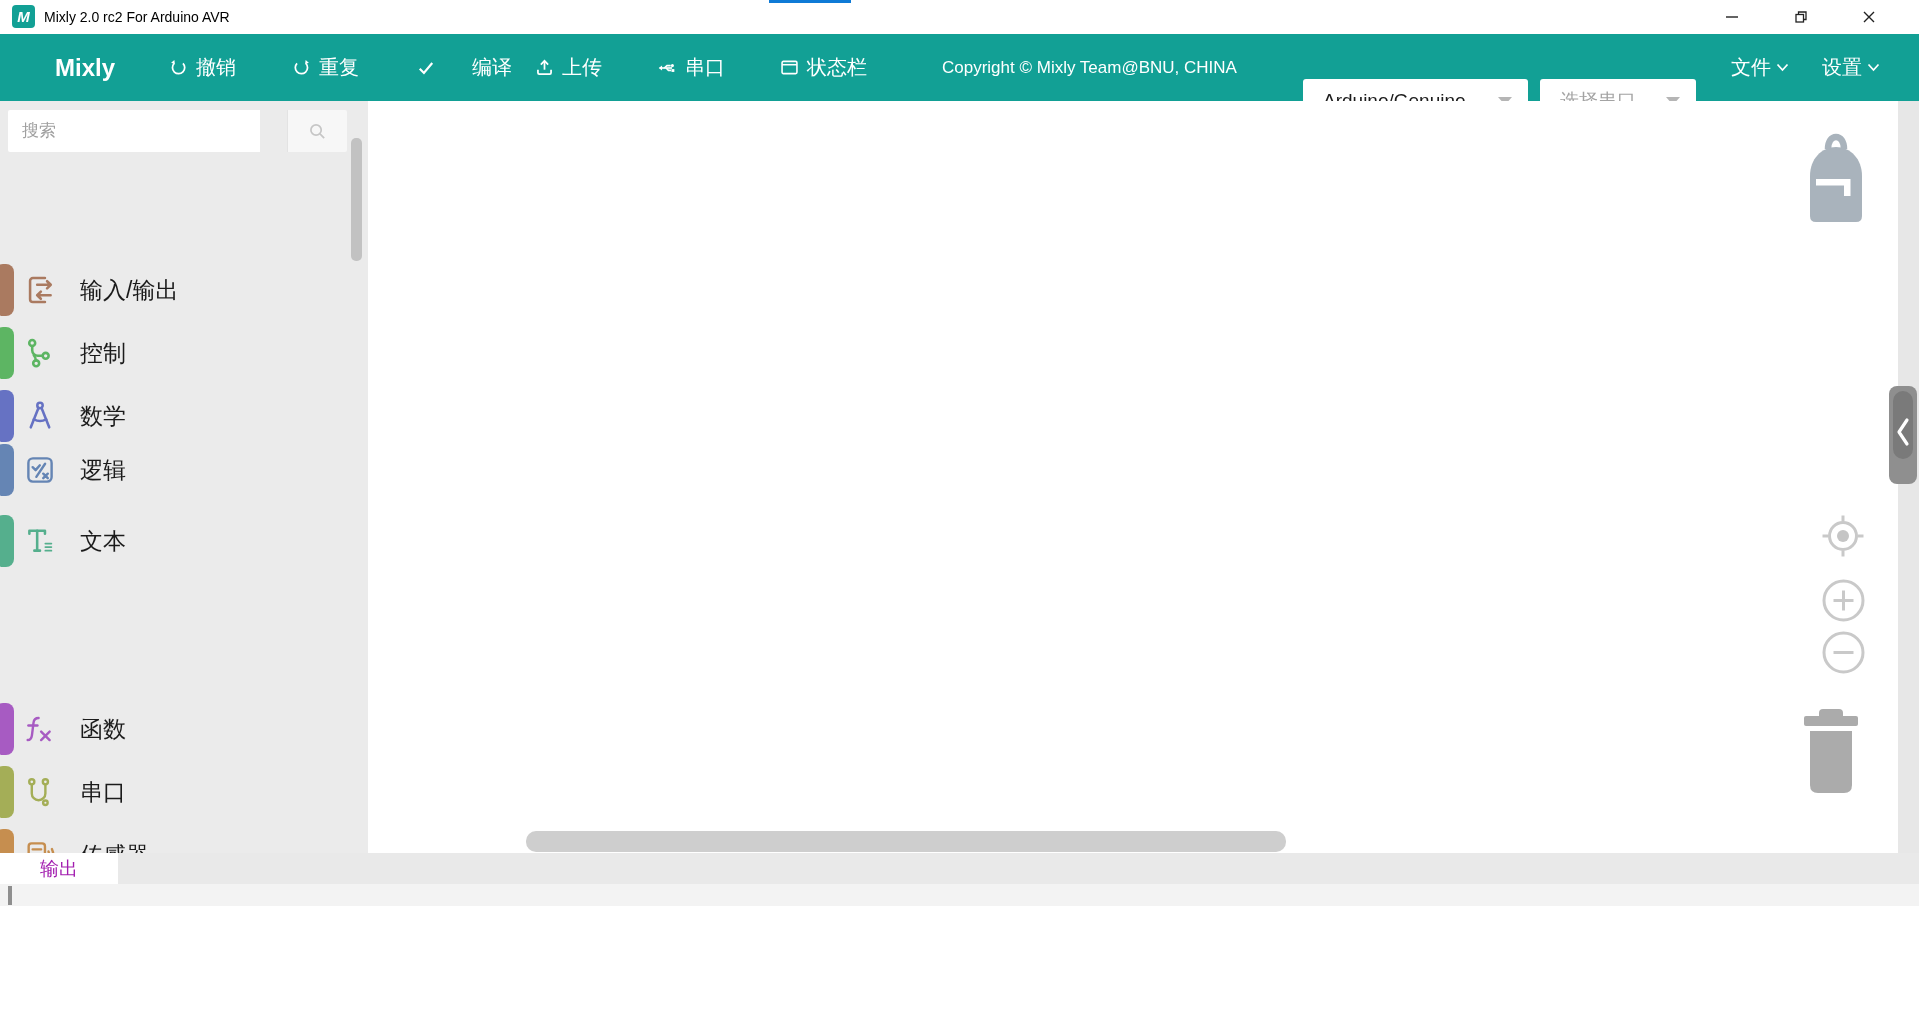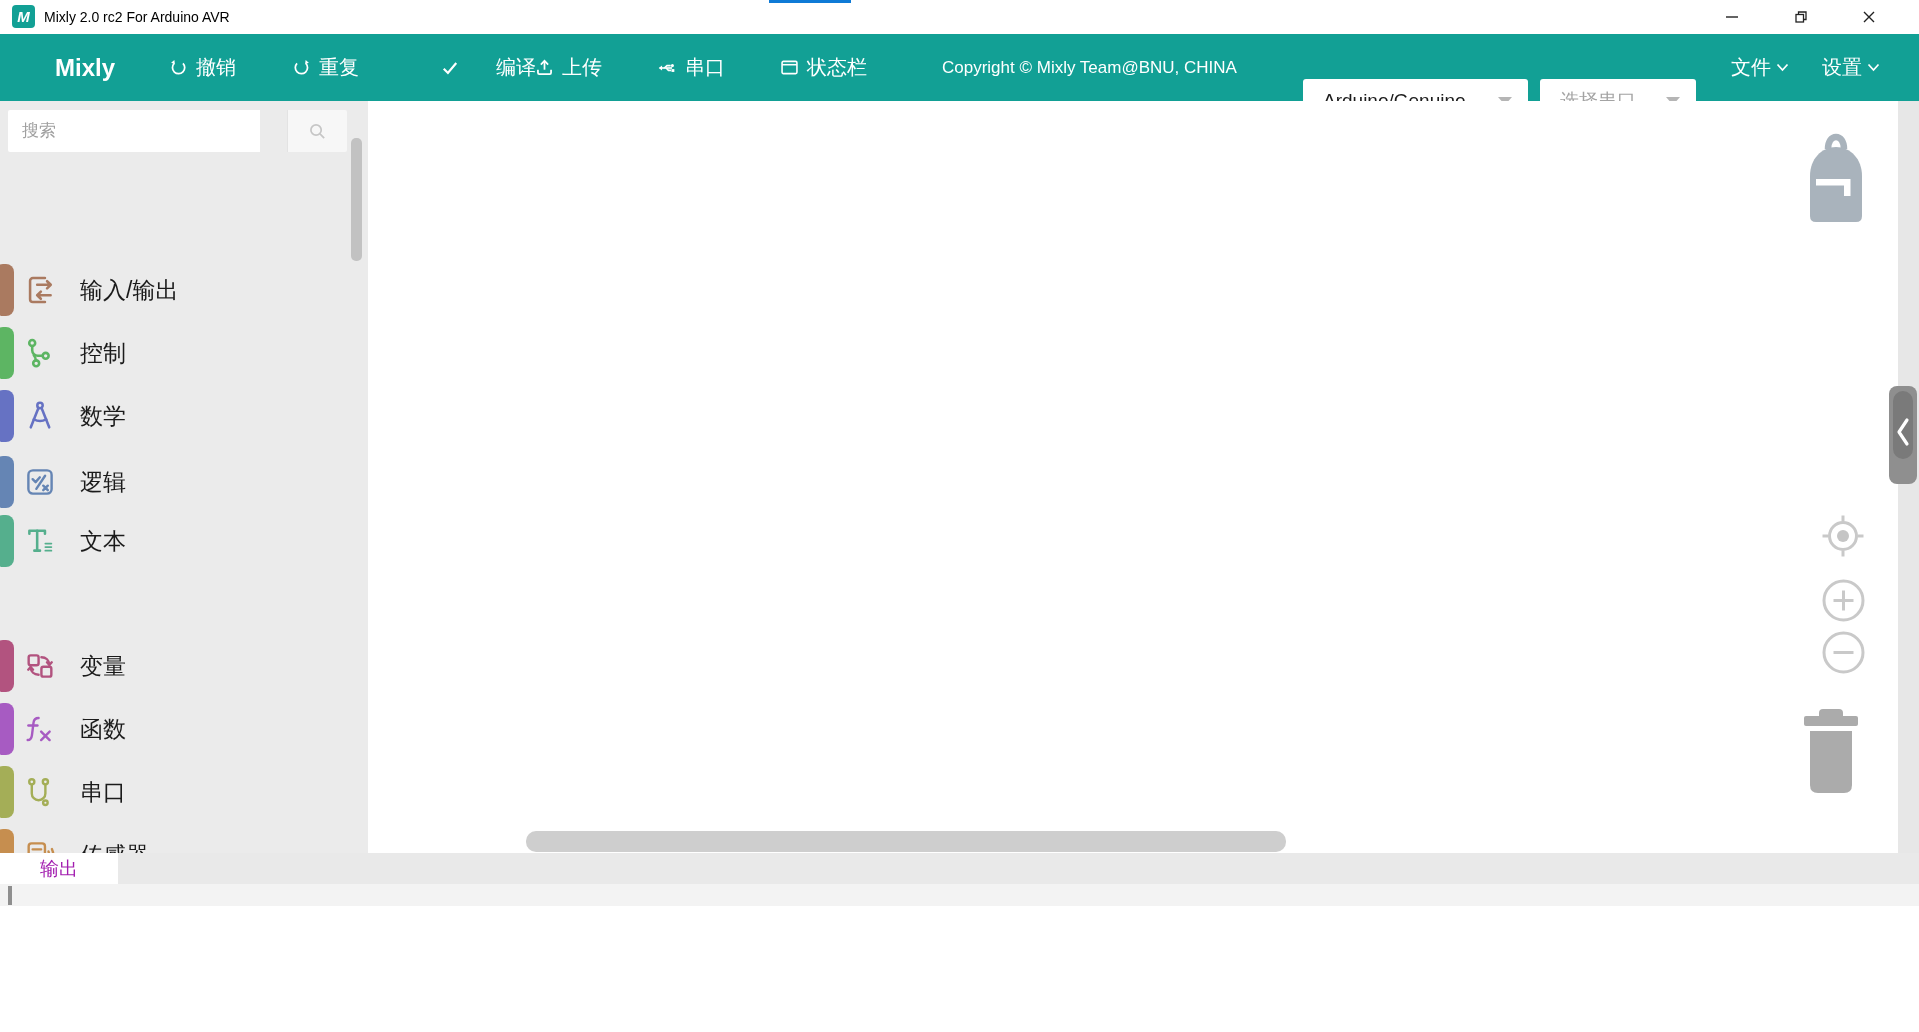--- a/index.html
+++ b/index.html
@@ -117,21 +117,21 @@
     </div>
 
     <div class="tbtn" style="left:291px;">
       <svg width="21" height="21" viewBox="0 0 24 24" fill="none" stroke="#fff" stroke-width="2">
         <path d="M17.1 7.4 A7 7 0 1 1 6.9 7.2"></path>
         <path d="M20.4 6.6 L16.7 3.4 L16.1 8.4 Z" fill="#fff" stroke="none"></path>
       </svg>
       <span>重复</span>
     </div>
 
-    <div class="tbtn" style="left:440px;gap:36px;">
+    <div class="tbtn" style="left:416px;gap:36px;">
       <svg width="20" height="20" viewBox="0 0 24 24" fill="none" stroke="#fff" stroke-width="2.6">
         <path d="M4.5 13 l5 5 L19.5 6"></path>
       </svg>
       <span>编译</span>
     </div>
 
     <div class="tbtn" style="left:534px;">
       <svg width="21" height="21" viewBox="0 0 24 24" fill="none" stroke="#fff" stroke-width="2">
         <path d="M4.5 14.5 V18 a1.5 1.5 0 0 0 1.5 1.5 h12 a1.5 1.5 0 0 0 1.5 -1.5 v-3.5"></path>
         <path d="M12 14.5 V5"></path>
@@ -226,21 +226,21 @@
       <div class="cat-icon">
         <svg viewBox="0 0 24 24" fill="none" stroke="currentColor" stroke-width="1.8" stroke-linecap="round">
           <circle cx="12" cy="4.6" r="1.9"></circle>
           <path d="M10.9 6.3 L5.5 20 M13.1 6.3 L18.5 20"></path>
           <path d="M7.6 14.3 a9 9 0 0 0 8.8 0"></path>
         </svg>
       </div>
       <div class="cat-label">数学</div>
     </div>
 
-    <div class="cat-row" style="top: 350px; text-align: center; --c: #6585b4; --ic: #6585b4;">
+    <div class="cat-row" style="top: 338px; text-align: center; --c: #6585b4; --ic: #6585b4;">
       <div class="cat-bar"></div>
       <div class="cat-icon">
         <svg viewBox="0 0 24 24" fill="none" stroke="currentColor" stroke-width="1.7" stroke-linecap="round" stroke-linejoin="round">
           <rect x="3.8" y="3.8" width="16.4" height="16.4" rx="3.2"></rect>
           <path d="M6.8 10 l2.1 2.1 3 -3.4"></path>
           <path d="M15.6 7.6 L9.4 16.8"></path>
           <path d="M14.3 14.6 l3.2 3.2 M17.5 14.6 l-3.2 3.2"></path>
         </svg>
       </div>
       <div class="cat-label">逻辑</div>
@@ -252,34 +252,20 @@
         <svg viewBox="0 0 24 24" fill="none" stroke="currentColor" stroke-width="1.8" stroke-linecap="round">
           <path d="M4.5 4.8 H15.5 M4.5 4.8 v2 M15.5 4.8 v2"></path>
           <path d="M10 4.8 V18.8 M8 18.8 h4"></path>
           <path d="M15.8 13.8 h4.2 M15.8 16.3 h4.2 M15.8 18.8 h4.2" stroke-width="1.3"></path>
         </svg>
       </div>
       <div class="cat-label">文本</div>
     </div>
 
 
-    <div class="cat-row" style="top: 534px; --c: #b2537f; --ic: #b2537f;">
-      <div class="cat-bar"></div>
-      <div class="cat-icon">
-        <svg viewBox="0 0 24 24" fill="none" stroke="currentColor" stroke-width="1.7" stroke-linecap="round" stroke-linejoin="round">
-          <rect x="4" y="4.5" width="7" height="7" rx="1.4"></rect>
-          <rect x="13" y="12.5" width="7" height="7" rx="1.4"></rect>
-          <path d="M13 5.8 c3.2 0 5.4 2.2 5.6 5.2"></path>
-          <path d="M16.9 9.4 l1.7 1.9 1.7 -1.9"></path>
-          <path d="M11 18.2 c-3.2 0 -5.4 -2.2 -5.6 -5.2"></path>
-          <path d="M7.1 14.6 l-1.7 -1.9 -1.7 1.9"></path>
-        </svg>
-      </div>
-      <div class="cat-label">变量</div>
-    </div>
 
     <div class="cat-row" style="top: 597px; padding-left: 47px; --c: #a75bc2; --ic: #a75bc2;">
       <div class="cat-icon">
         <svg viewBox="0 0 24 24" fill="none" stroke="currentColor" stroke-width="1.7" stroke-linecap="round">
           <path d="M11 4.2 c-2.6 0 -3.4 1.6 -3.6 3.4 L6.3 16.5 c-0.3 2.2 -1.2 3.3 -3 3.3"></path>
           <path d="M3.8 9.5 H10.2"></path>
           <path d="M12.8 13.8 l6 6 M18.8 13.8 l-6 6"></path>
         </svg>
       </div>
       <div class="cat-bar"></div>

